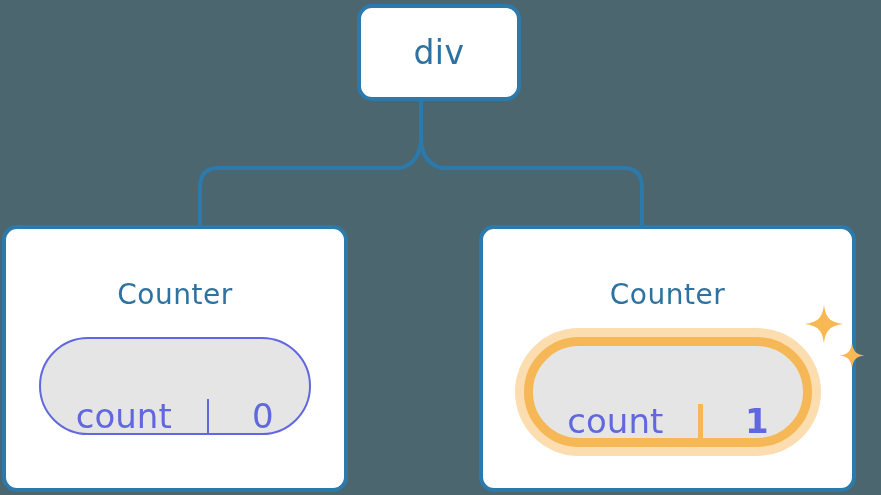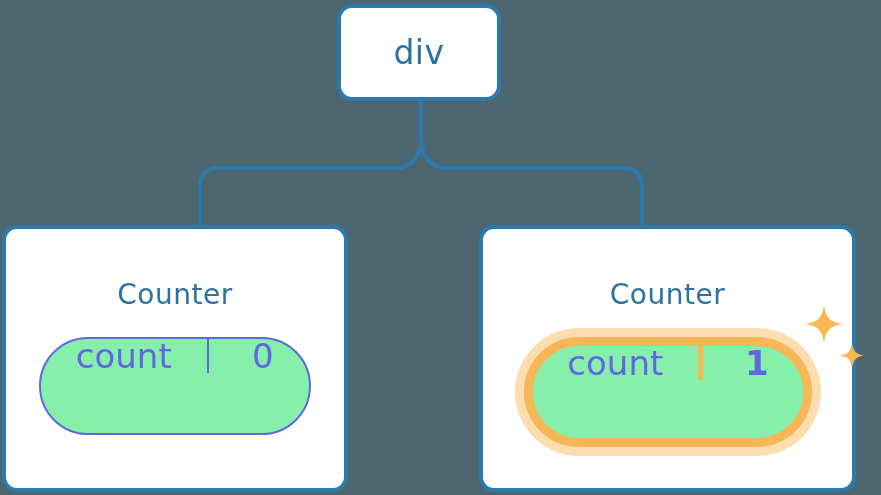--- a/index.html
+++ b/index.html
@@ -37,21 +37,21 @@
     background: #ffffff;
     border: 4px solid #2c79ab;
     border-radius: 15px;
     display: flex;
     flex-direction: column;
     align-items: center;
   }
 
   
   #node-div {
-    left: 337px;
+    left: 357px;
     top: 4px;
     width: 164px;
     height: 97px;
     justify-content: center;
   }
   .node-title-root {
     color: #2d72a0;
     font-size: 33px;
     line-height: 1;
     letter-spacing: 0.5px;
@@ -83,24 +83,24 @@
     position: relative;
     margin-top: 28px;
     display: flex;
     align-items: center;
     justify-content: center;
   }
   .pill {
     position: relative;
     box-sizing: border-box;
     display: flex;
-    align-items: flex-start;
+    align-items: flex-end;
     height: 98px;
     border-radius: 49px;
-    background: #86efac;
+    background: #e5e5e5;
     gap: 8px;
   }
   .pill.plain {
     border: 2px solid #6168df;
     width: 272px;
   }
   .pill.highlight {
     border: 9px solid #f6b756;
     width: 288px;
     height: 110px;

